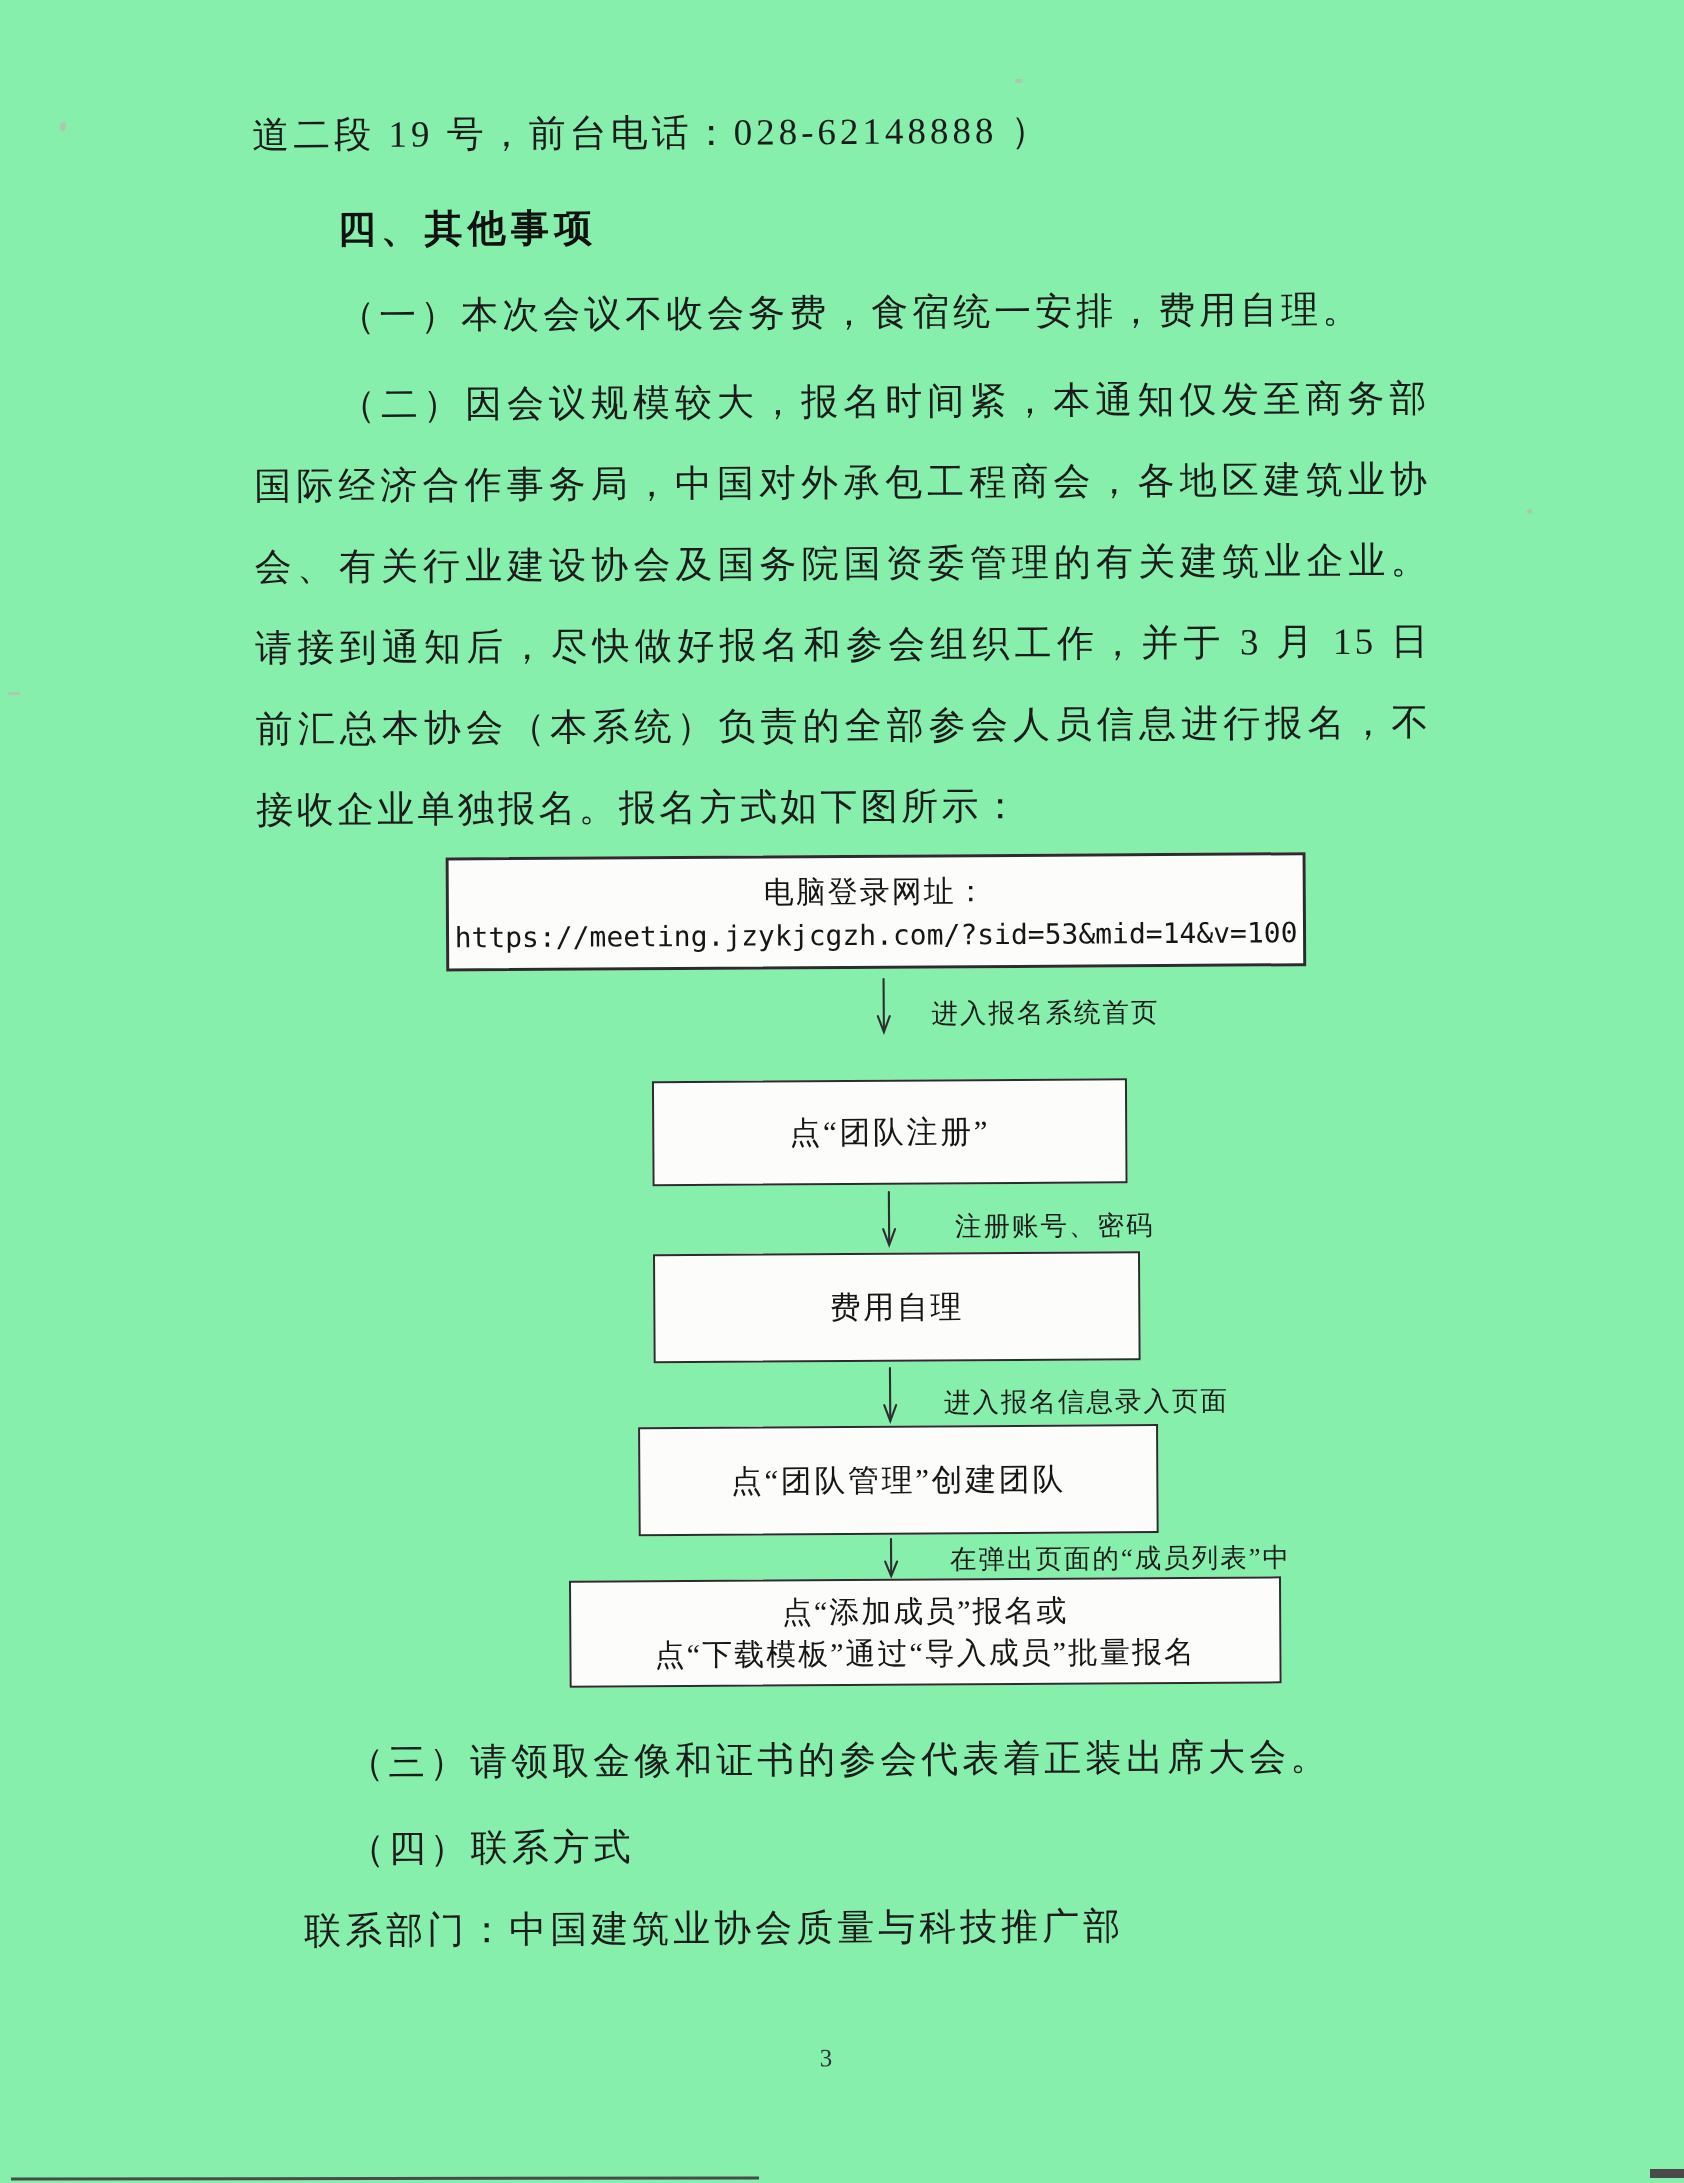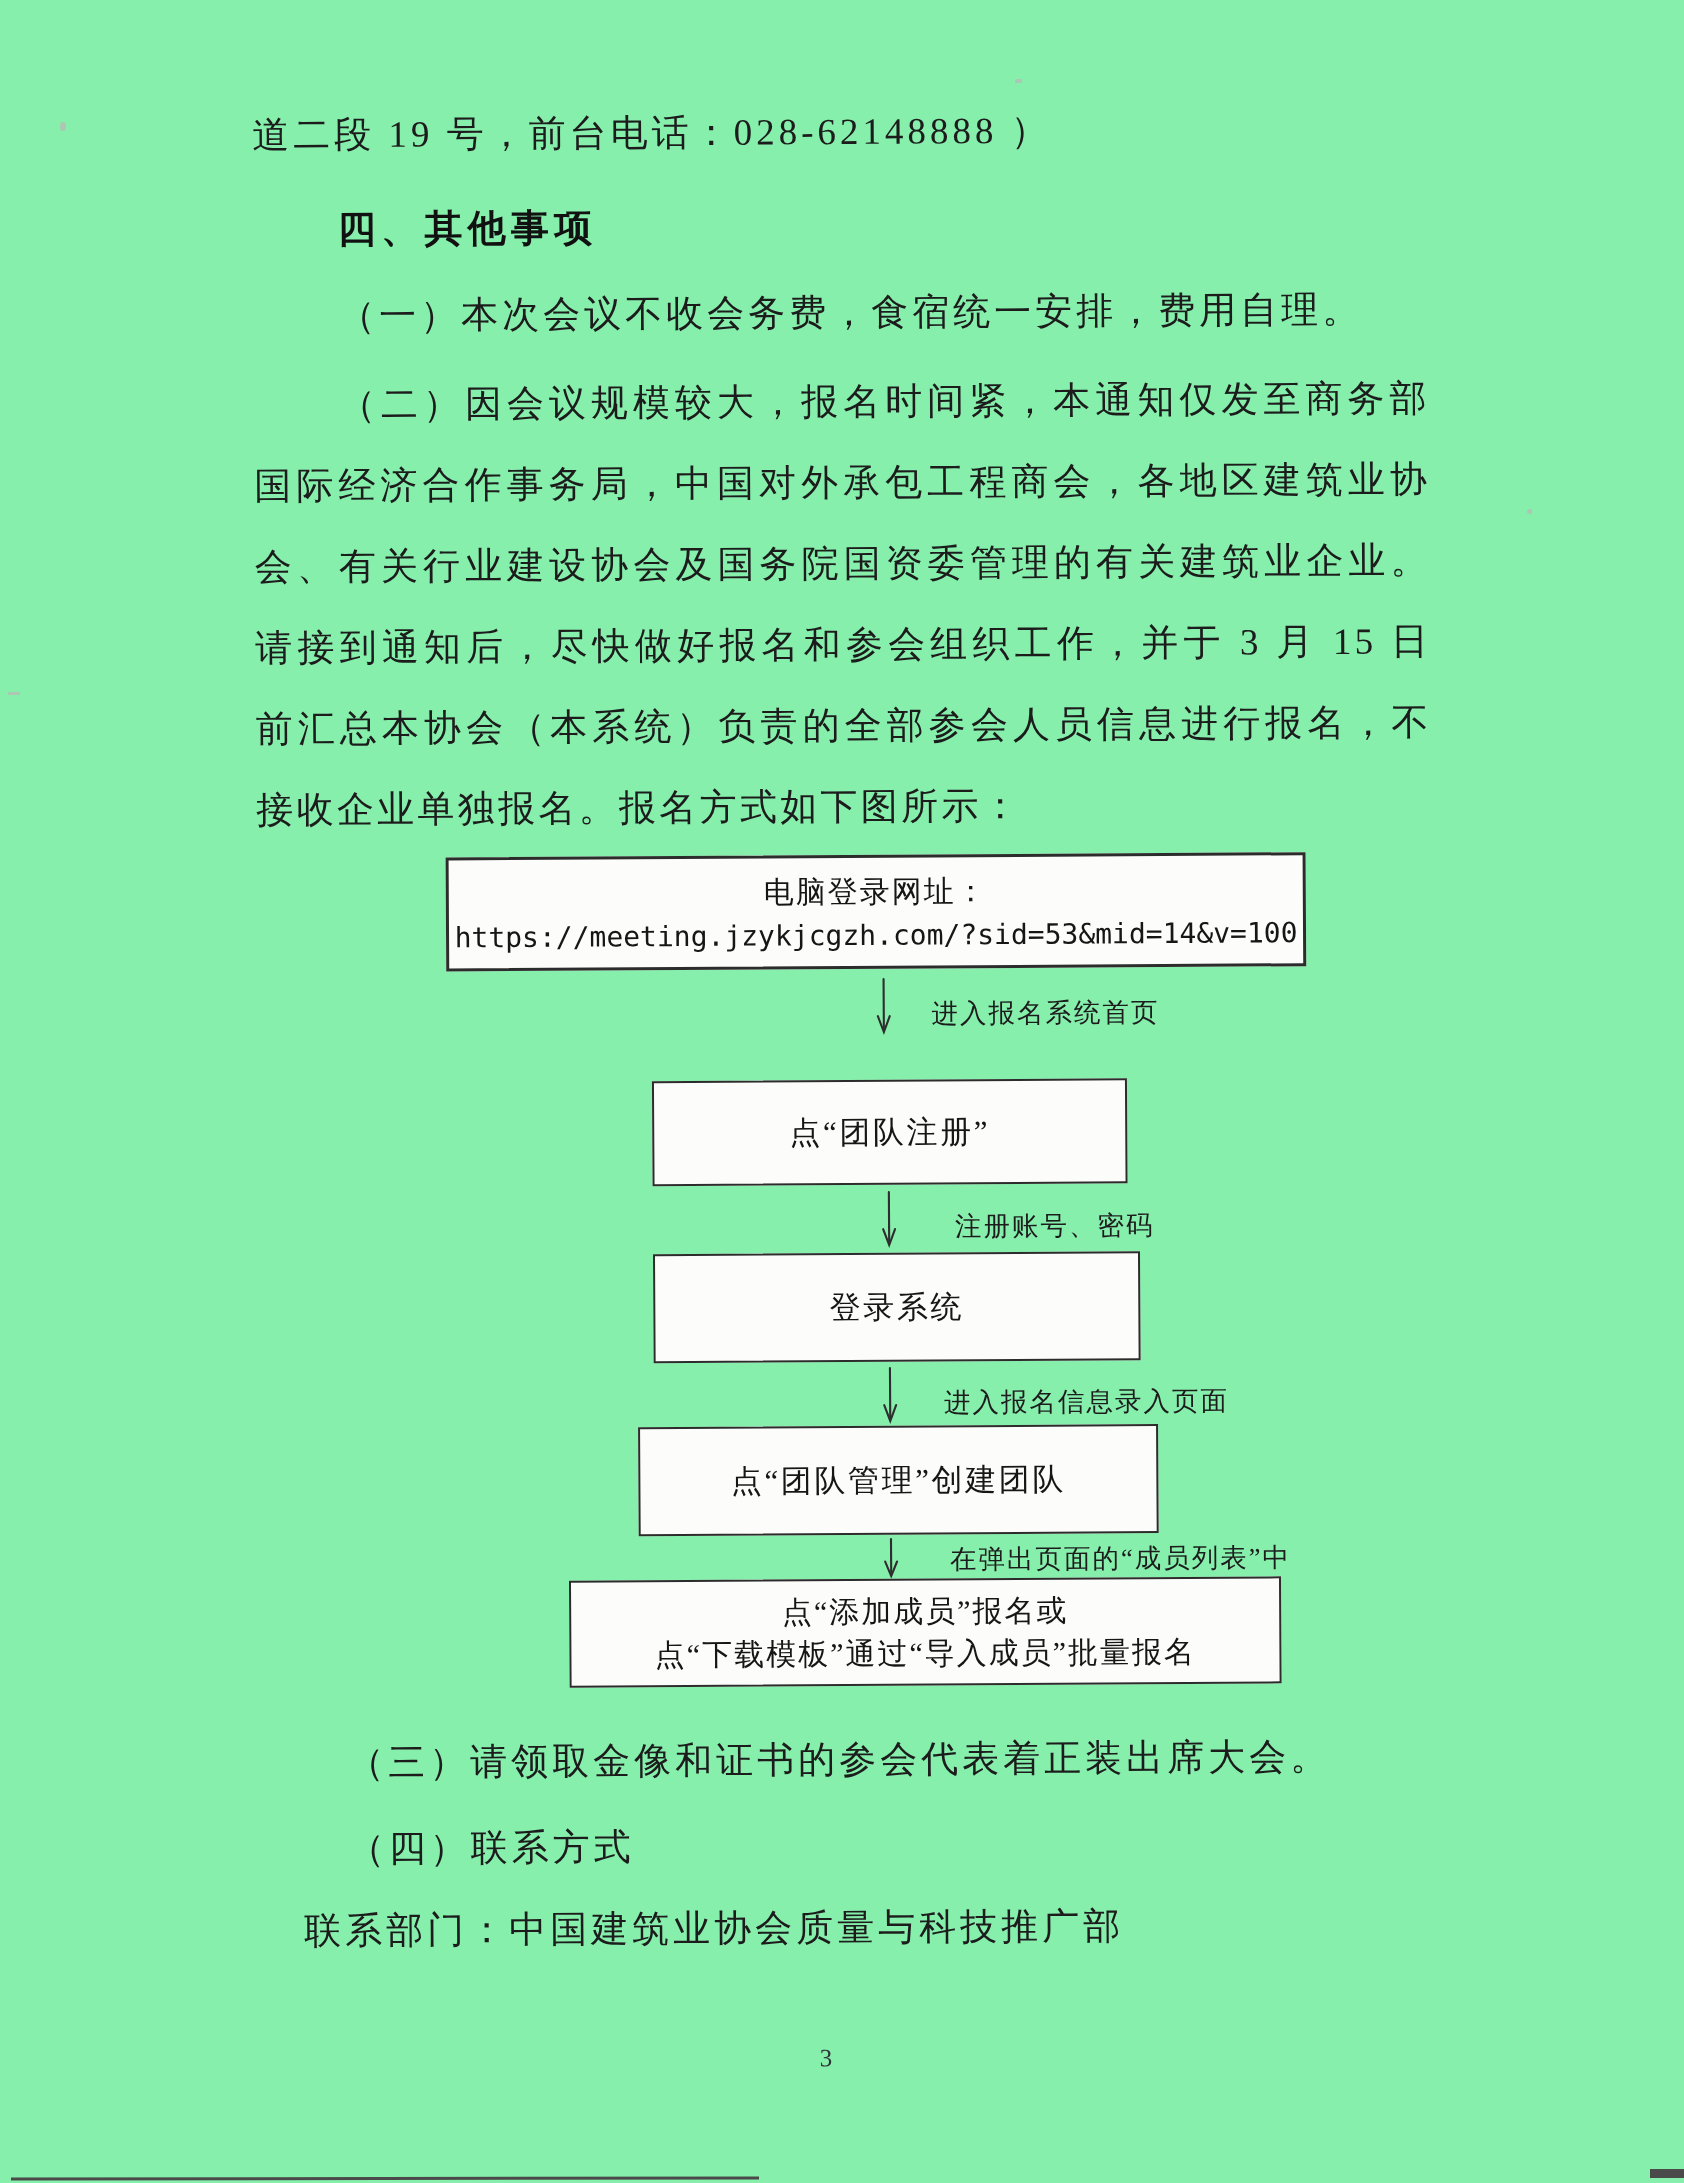--- a/index.html
+++ b/index.html
@@ -90,21 +90,21 @@
         <span class="box-label">点“团队注册”</span>
       </div>
 
       <svg class="arrow" style="left:879px;top:1191px;" width="18.5" height="61" viewBox="0 0 28 92">
         <line x1="14" y1="2" x2="14" y2="76"></line>
         <polyline points="5,58 14,82 23,58"></polyline>
       </svg>
       <div class="arrow-label" style="left:954px;top:1209px;">注册账号、密码</div>
 
       <div class="fbox" style="left:652px;top:1253px;width:487px;height:109px;">
-        <span class="box-label">登录系统</span>
+        <span class="box-label">费用自理</span>
       </div>
 
       <svg class="arrow" style="left:879px;top:1367px;" width="18.5" height="61" viewBox="0 0 28 92">
         <line x1="14" y1="2" x2="14" y2="76"></line>
         <polyline points="5,58 14,82 23,58"></polyline>
       </svg>
       <div class="arrow-label" style="left:942px;top:1385px;">进入报名信息录入页面</div>
 
       <div class="fbox" style="left:636px;top:1426px;width:520px;height:109px;">
         <span class="box-label">点“团队管理”创建团队</span>

